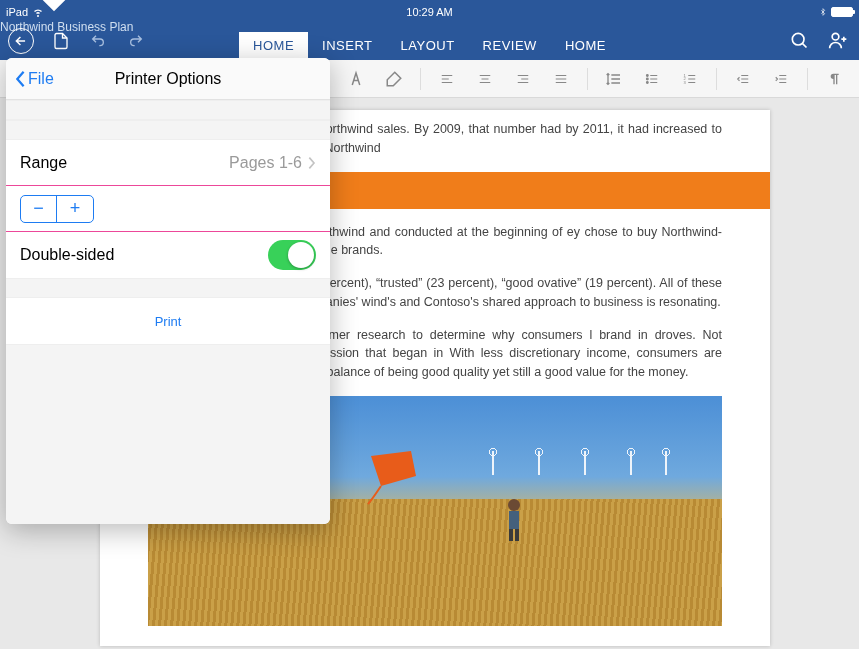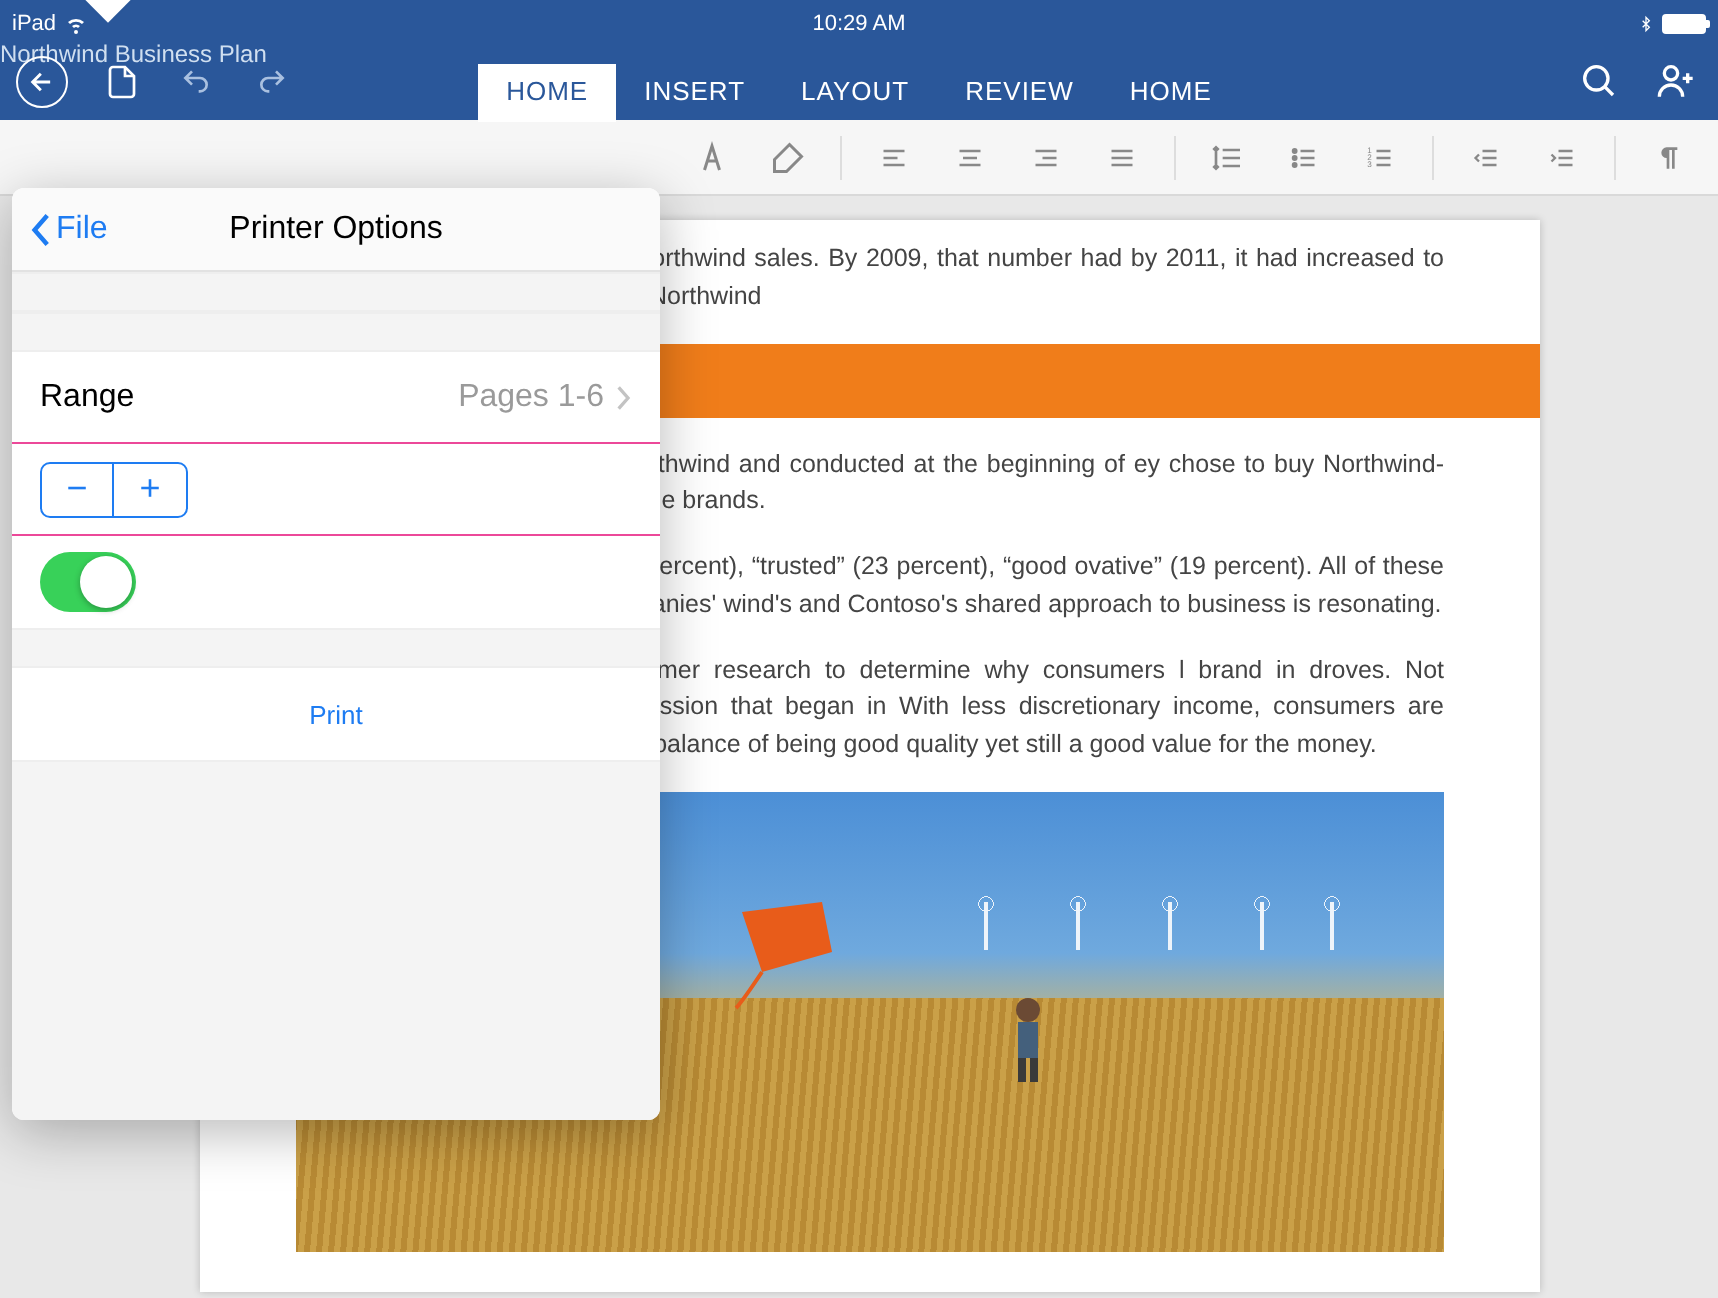--- a/index.html
+++ b/index.html
@@ -39,21 +39,21 @@
 .orange-band { background: #f07d1a; color: #fff; font-size: 18px; padding: 8px 14px; margin: 10px -48px 14px -48px; }
 .doc-img { width: 100%; height: 230px; margin-top: 6px; background: linear-gradient(to bottom, #4c8fd6 0%, #6fa9de 35%, #d7b86a 55%, #c99a3a 100%); position: relative; overflow: hidden; }
 .wheat { position: absolute; left:0; right:0; bottom:0; height: 55%; background: repeating-linear-gradient(95deg, #caa048, #caa048 3px, #b88a34 3px, #b88a34 6px); }
 .kite { position: absolute; left: 38%; top: 22%; width: 60px; height: 60px; }
 .kite svg { width: 100%; height: 100%; }
 .child { position: absolute; right: 34%; bottom: 36%; width: 26px; height: 46px; }
 .turbine { position: absolute; top: 24%; width: 2px; height: 24px; background: #eef4fa; }
 .turbine::before { content:""; position:absolute; top:-5px; left:-5px; width:12px; height:12px; border-radius:50%; background: radial-gradient(circle, transparent 40%, #eef4fa 41%, #eef4fa 45%, transparent 46%);}
 
 
-.popover { position: absolute; left: 6px; top: 58px; width: 324px; background: #fff; border-radius: 6px; box-shadow: 0 6px 28px rgba(0,0,0,0.28); overflow: hidden; z-index: 50; margin-top: 36px; }
+.popover { position: absolute; left: 6px; top: 58px; width: 324px; background: #fff; border-radius: 6px; box-shadow: 0 6px 28px rgba(0,0,0,0.28); overflow: hidden; z-index: 50; }
 .pop-arrow { position: absolute; top: -8px; left: 46px; width: 16px; height: 16px; background: #fff; transform: rotate(45deg); z-index: 49; box-shadow: -2px -2px 4px rgba(0,0,0,0.07);}
 .pop-header { height: 42px; border-bottom: 1px solid #e2e2e2; position: relative; display: flex; align-items: center; justify-content: center; background: #fafafa;}
 .pop-back { position: absolute; left: 8px; display: flex; align-items: center; color: #1e7cf2; font-size: 16px; }
 .pop-back svg { width: 12px; height: 18px; margin-right: 2px; }
 .pop-title { font-size: 16px; font-weight: 400; color: #000; }
 .pop-section { background: #fff; }
 .pop-row { height: 46px; padding: 0 14px; display: flex; align-items: center; font-size: 16px; color: #000; border-bottom: 1px solid #ec4899; }
 .pop-row.noborder { border-bottom: none; }
 .pop-row .label { flex: 1; }
 .pop-row .value { color: #9a9a9a; font-size: 16px; margin-right: 6px; }
@@ -274,20 +274,21 @@
           </svg>
         </span>
     </div>
     <div class="pop-row">
       <div class="stepper">
         <div>−</div>
         <div>+</div>
       </div>
     </div>
     <div class="pop-row noborder">
+      <span class="label">Double-sided</span>
       <div class="switch"></div>
     </div>
   </div>
 
   <div class="gap"></div>
 
   <div class="pop-section">
     <div class="pop-row noborder" style="justify-content:center">
       <span class="print-btn">Print</span>
     </div>

